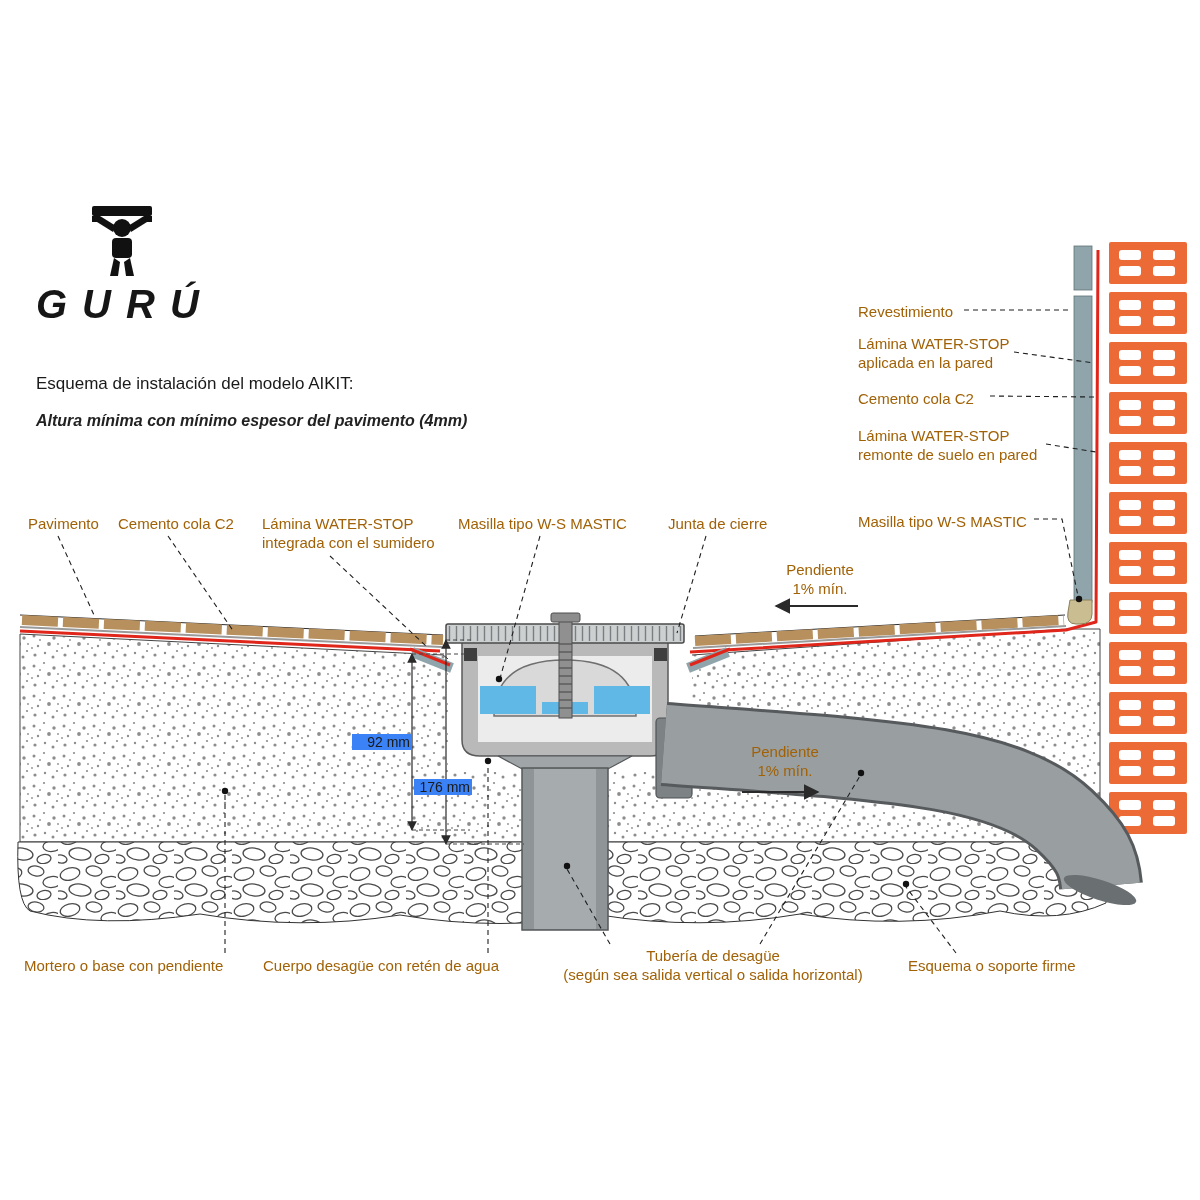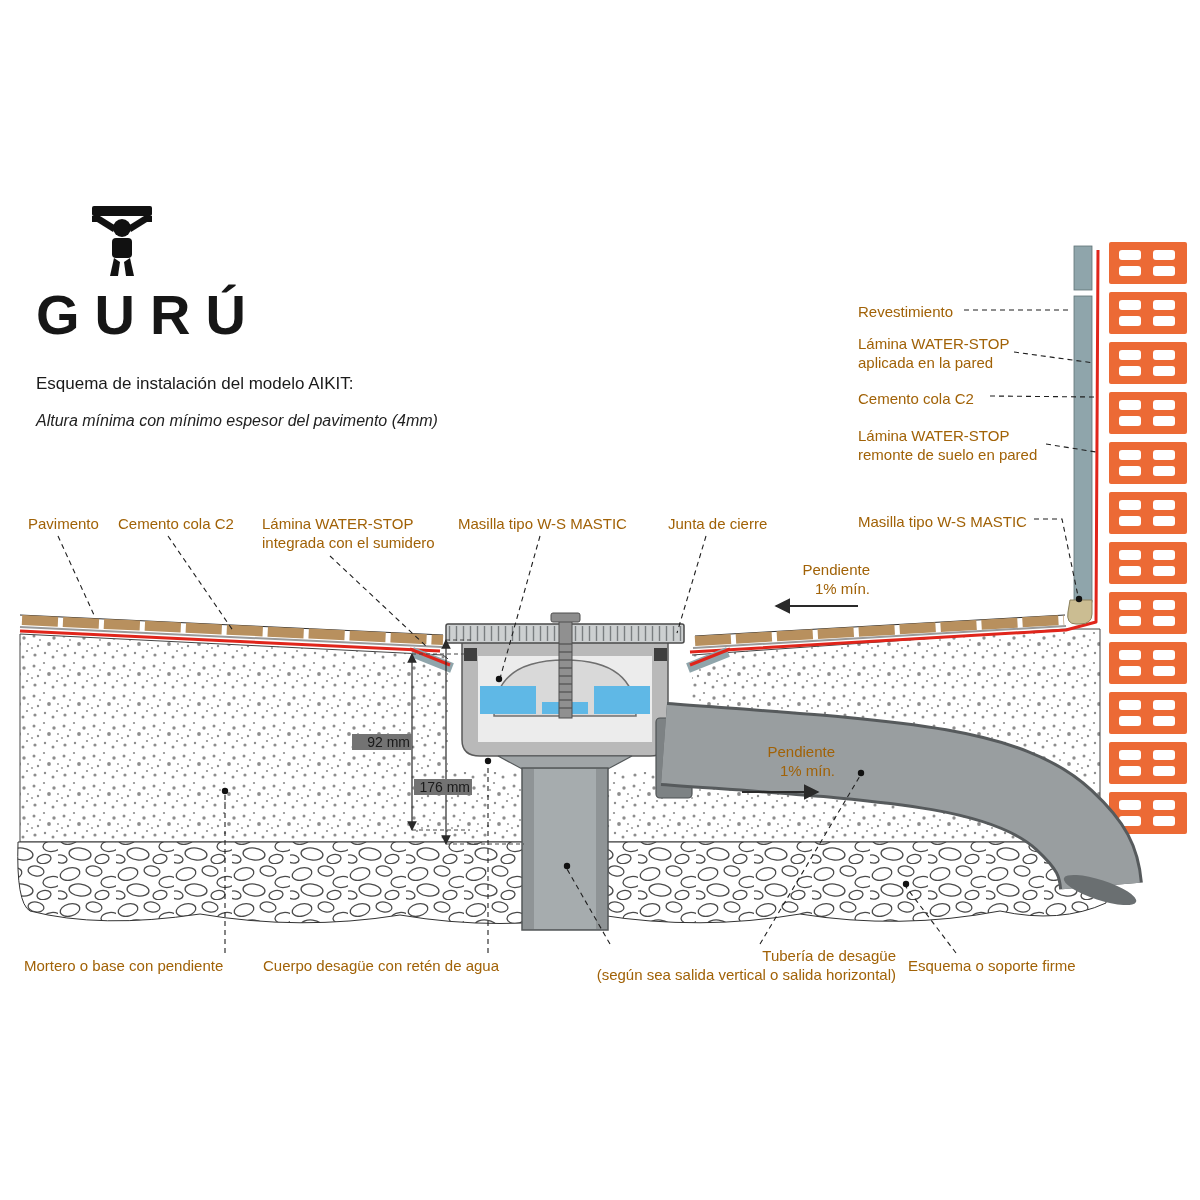--- a/index.html
+++ b/index.html
@@ -6,34 +6,34 @@
   body{
     width:1200px;height:1200px;position:relative;background:#ffffff;
     font-family:"Liberation Sans",sans-serif;color:#1a1a1a;overflow:hidden;
   }
   #diagram{position:absolute;left:0;top:0;}
   .lbl{
     position:absolute;font-size:15px;line-height:19px;color:#a16207;
     white-space:pre-line;
   }
   .dim{
-    position:absolute;font-size:14px;color:#1a1a1a;background:#737373;
+    position:absolute;font-size:14px;color:#1a1a1a;background:#3b82f6;
     padding:0 2px;text-align:right;
   }
-  .center{text-align:right;}
+  .center{text-align:center;}
   #brand-text{
-    position:absolute;left:36px;top:282px;font-size:56px;font-weight:bold;
-    letter-spacing:15px;color:#161616;
+    position:absolute;left:36px;top:282px;font-size:40px;font-weight:bold;
+    letter-spacing:15px;color:#161616;font-style:italic;
   }
   #brand-icon{position:absolute;left:90px;top:206px;}
   #page-title{
     position:absolute;left:36px;top:374px;font-size:17px;font-weight:normal;
   }
   #page-subtitle{
-    position:absolute;left:36px;top:412px;font-size:16px;font-style:italic;color:#222;
+    position:absolute;left:36px;top:412px;font-size:16px;font-style:italic;color:#222;font-weight:bold;
   }
 </style>
 </head>
 <body>
 
 <svg id="diagram" width="1200" height="1200" viewBox="0 0 1200 1200">
   <defs>
     <marker id="arrow" viewBox="0 0 10 10" refX="9" refY="5" markerWidth="8" markerHeight="8" orient="auto-start-reverse">
       <path d="M0,0 L10,5 L0,10 Z" fill="#2a2a2a"></path>
     </marker>
@@ -214,15 +214,15 @@
 <div class="lbl center" style="left:770px;top:560px;width:100px">Pendiente
 1% mín.</div>
 <div class="lbl center" style="left:735px;top:742px;width:100px">Pendiente
 1% mín.</div>
 
 <div class="dim" style="left:352px;top:734px;width:56px">92 mm</div>
 <div class="dim" style="left:414px;top:779px;width:54px">176 mm</div>
 
 <div class="lbl" style="left:24px;top:956px">Mortero o base con pendiente</div>
 <div class="lbl" style="left:263px;top:956px">Cuerpo desagüe con retén de agua</div>
-<div class="lbl center" style="left:566px;top:946px;width:330px">Tubería de desagüe
+<div class="lbl center" style="left:548px;top:946px;width:330px">Tubería de desagüe
 (según sea salida vertical o salida horizontal)</div>
 <div class="lbl" style="left:908px;top:956px">Esquema o soporte firme</div>
 
 </body></html>

